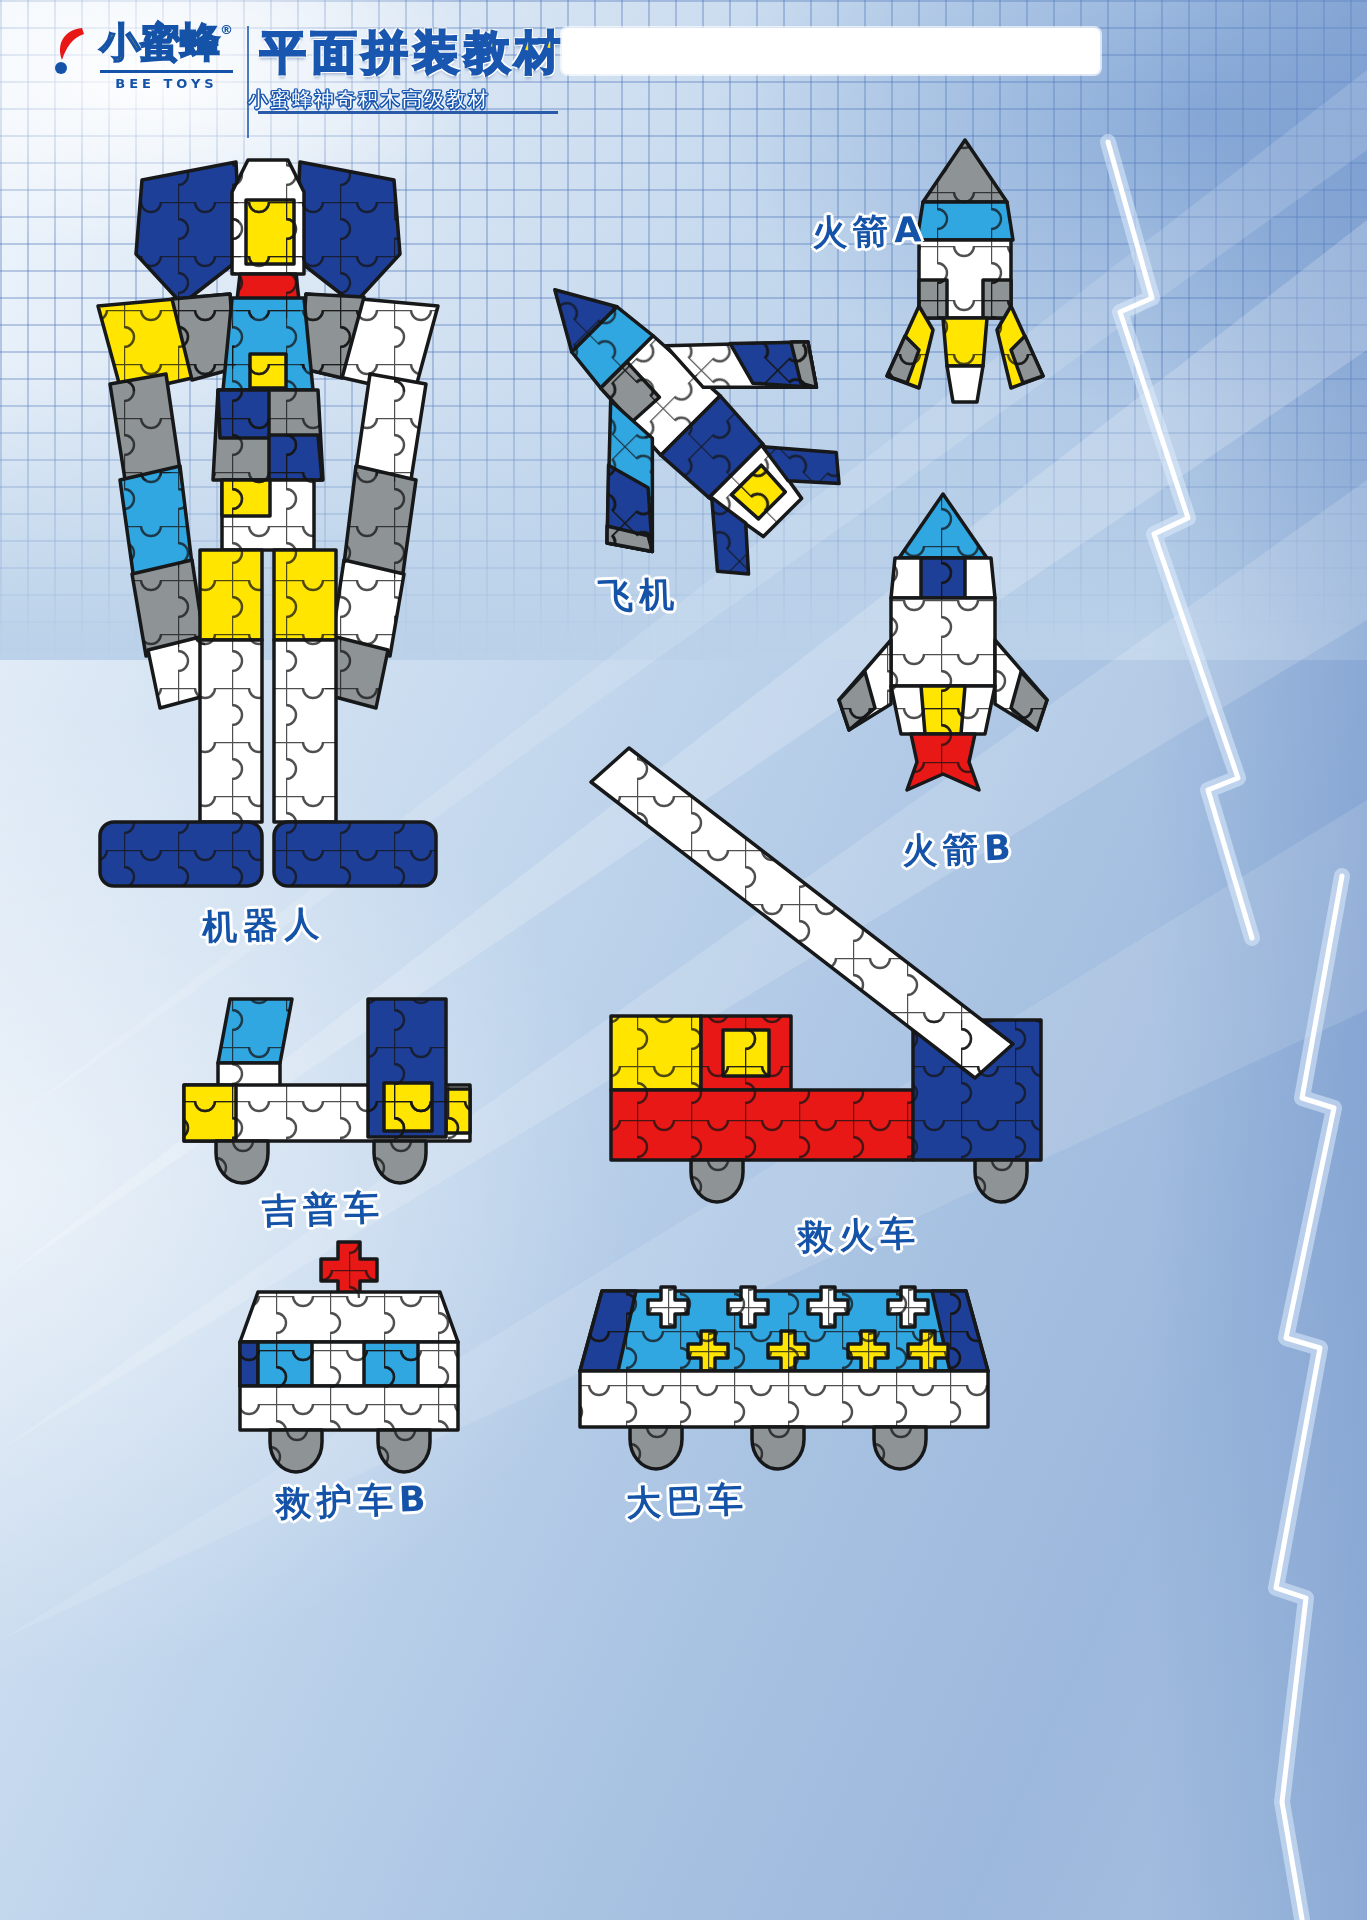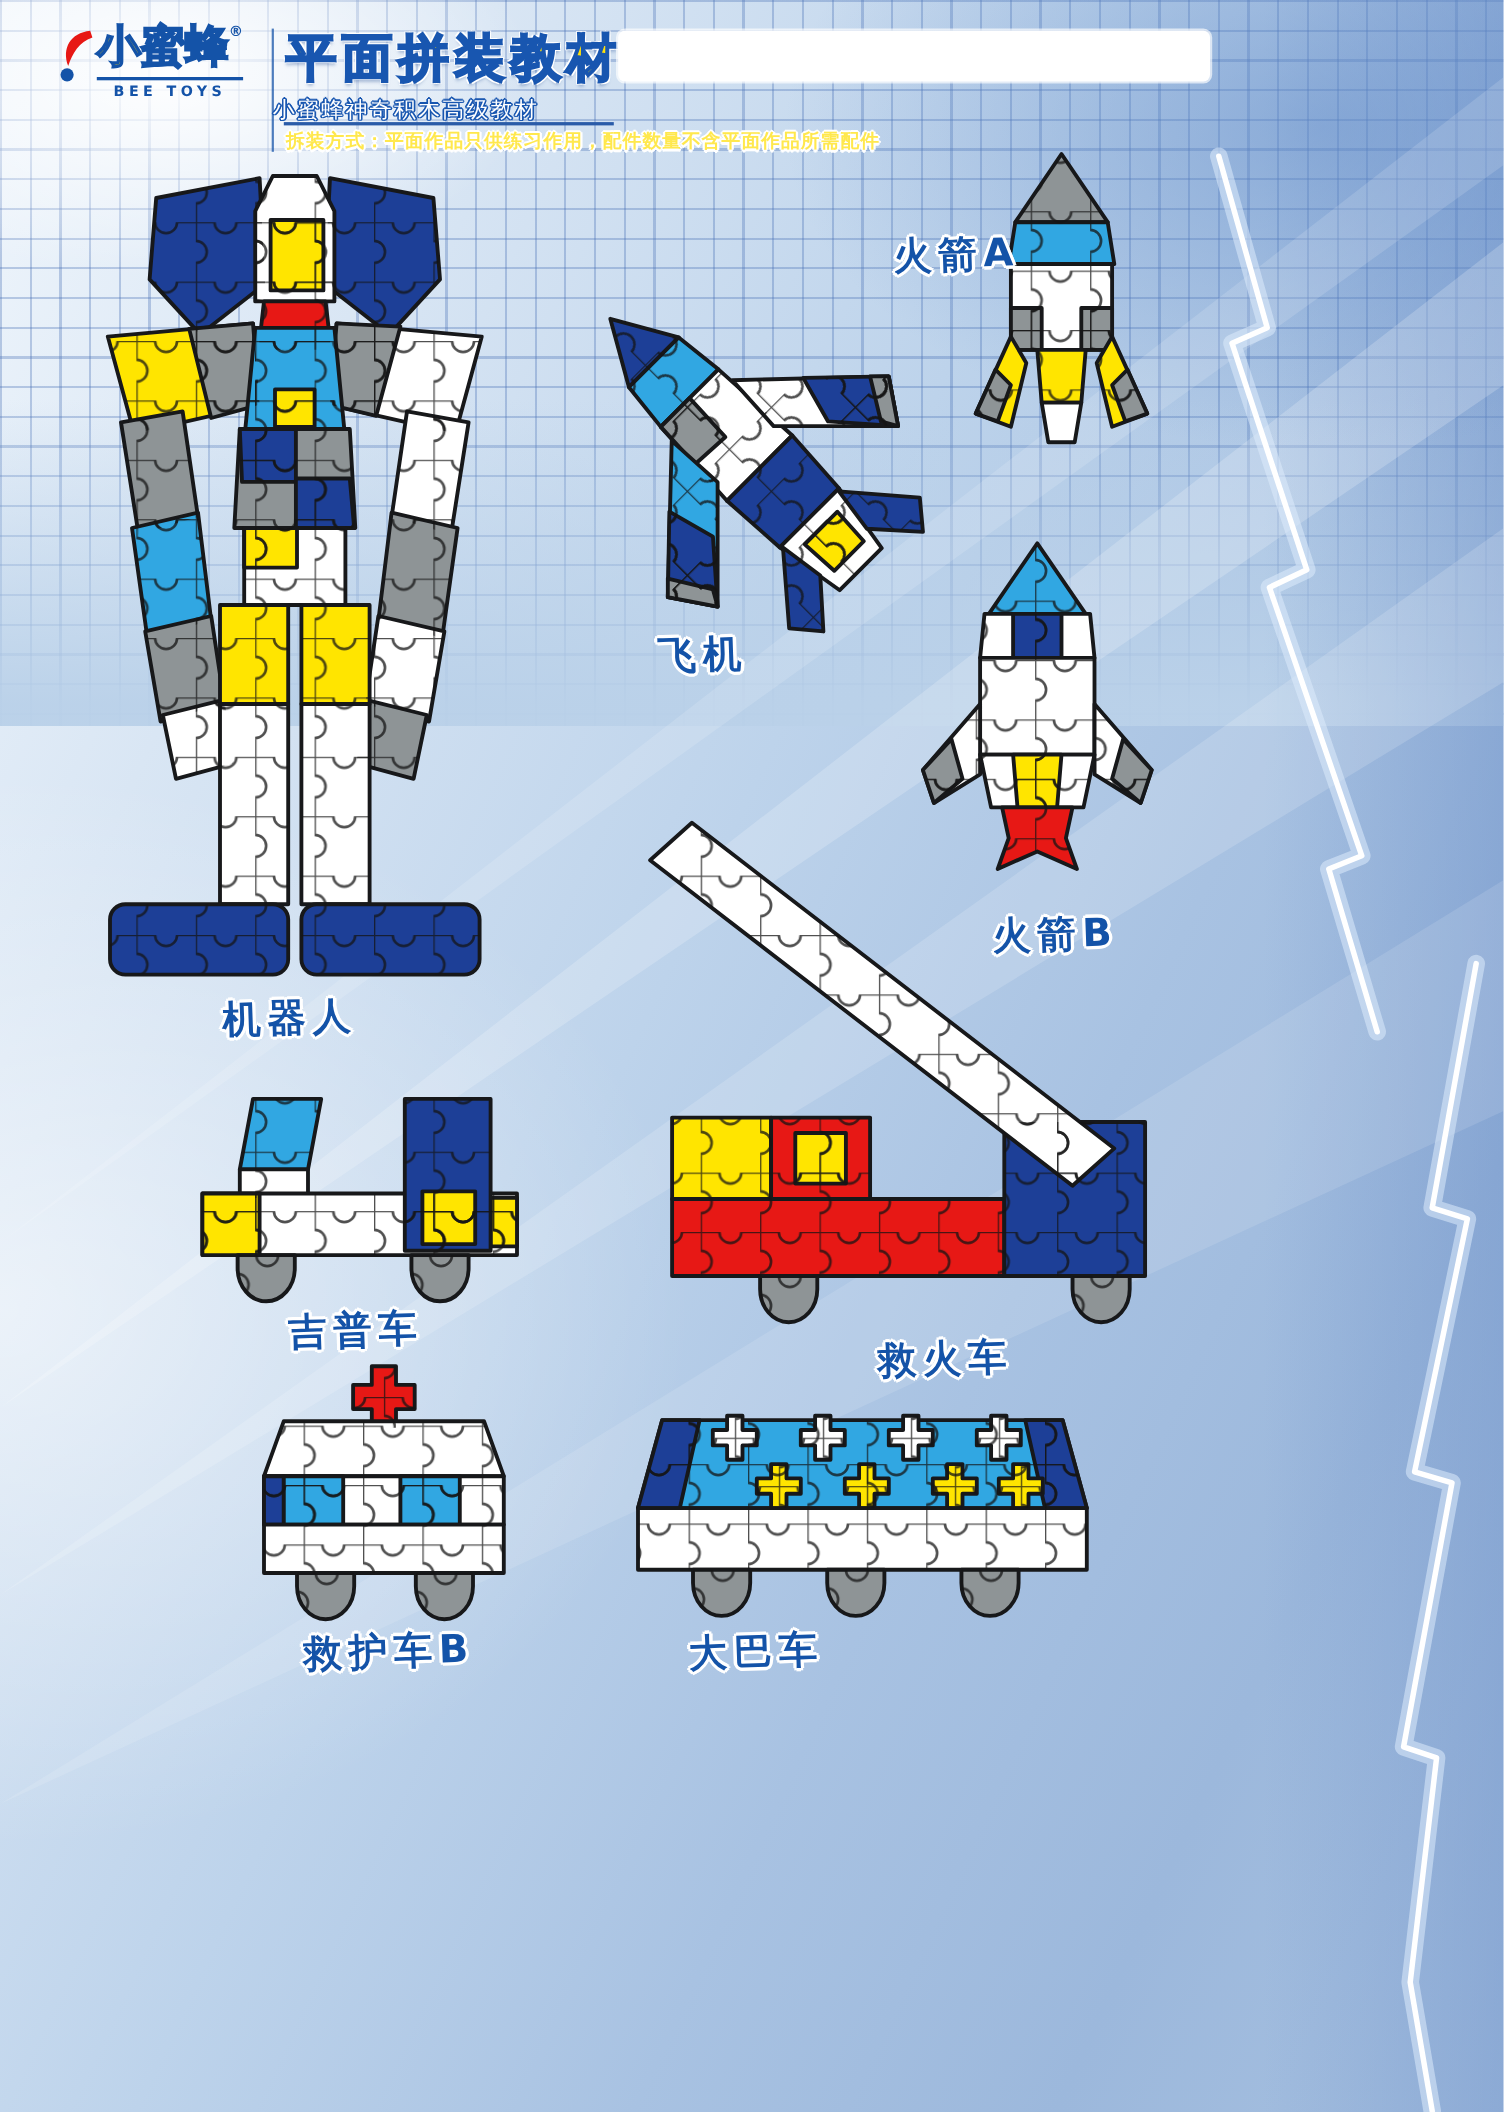--- a/index.html
+++ b/index.html
@@ -11,21 +11,21 @@
                      repeating-linear-gradient(to bottom,rgba(70,110,180,.33) 0 2px,transparent 2px 27px)}
   .bg-grid-fade{position:absolute;left:0;top:0;width:1367px;height:660px;z-index:1;
     background:linear-gradient(to bottom,rgba(200,218,238,0) 55%,rgba(186,209,233,.97) 97%),
                radial-gradient(480px 260px at 150px 70px,rgba(255,255,255,.95),rgba(255,255,255,0) 70%)}
   .bg-wash{position:absolute;inset:0;z-index:1;
     background:radial-gradient(700px 420px at 88% 6%,rgba(96,138,200,.5),transparent 70%),
                radial-gradient(900px 700px at 0% 62%,rgba(255,255,255,.55),transparent 70%),
                linear-gradient(to right,transparent 84%,rgba(104,140,198,.42))}
   .bg-rays,.bg-lightning{position:absolute;left:0;top:0;z-index:2}
   .header{position:absolute;inset:0;z-index:4;pointer-events:none}
-  .logo{position:absolute;left:52px;top:22px;display:flex;align-items:flex-start;gap:0}
+  .logo{position:absolute;left:52px;top:22px;display:flex;align-items:flex-start;gap:12px}
   .logo-text{font-size:40px;line-height:1;font-weight:bold;color:#ffd900;
     -webkit-text-stroke:1.8px #1453a8;text-shadow:0 0 5px #fff,0 0 2px #fff}
   .logo-reg{color:#1453a8;font-size:13px;font-weight:bold;vertical-align:top}
   .logo-sub{font-size:13px;font-weight:bold;color:#1453a8;letter-spacing:4px;text-align:center;
     border-top:3px solid #1453a8;padding-top:3px;margin-top:8px}
   .header-divider{position:absolute;left:247px;top:26px;width:2px;height:112px;background:#1453a8;opacity:.75}
   .title{position:absolute;left:260px;top:22px;font-size:46px;font-weight:bold;color:#ffe10a;letter-spacing:5px;
     -webkit-text-stroke:2.2px #1856b0;
     text-shadow:-2px -2px 0 #fff,2px -2px 0 #fff,-2px 2px 0 #fff,2px 2px 0 #fff,0 4px 3px rgba(40,80,150,.35)}
   .title-box{position:absolute;left:562px;top:28px;width:538px;height:46px;background:#fff;border-radius:6px;
@@ -87,21 +87,20 @@
       <div class="logo-text-wrap">
         <span class="logo-text">小蜜蜂</span><span class="logo-reg">®</span>
         <div class="logo-sub">BEE TOYS</div>
       </div>
     </div>
     <div class="header-divider"></div>
     <div class="title">平面拼装教材</div>
     <div class="title-box"></div>
     <div class="series">小蜜蜂神奇积木高级教材</div>
     <div class="series-rule"></div>
-    <div class="note">拆装方式：平面作品只供练习作用，配件数量不含平面作品所需配件</div>
   </div>
 
   <svg class="fig" style="left:70px;top:148px" width="400" height="745" viewBox="0 0 400 745">
     <g class="pz">
       <polygon points="72,32 166,14 171,110 112,156 66,106" fill="#1d3f97"></polygon>
       <polygon points="324,32 230,14 225,110 284,156 330,106" fill="#1d3f97"></polygon>
       <polygon points="162,44 178,12 218,12 234,44 234,126 162,126" fill="#ffffff"></polygon>
       <polygon points="176,52 224,52 224,116 176,116" fill="#ffe500"></polygon>
       <polygon points="170,126 226,126 231,170 165,170" fill="#e71815"></polygon>
       <polygon points="28,158 160,146 166,220 52,246" fill="#ffe500"></polygon>

